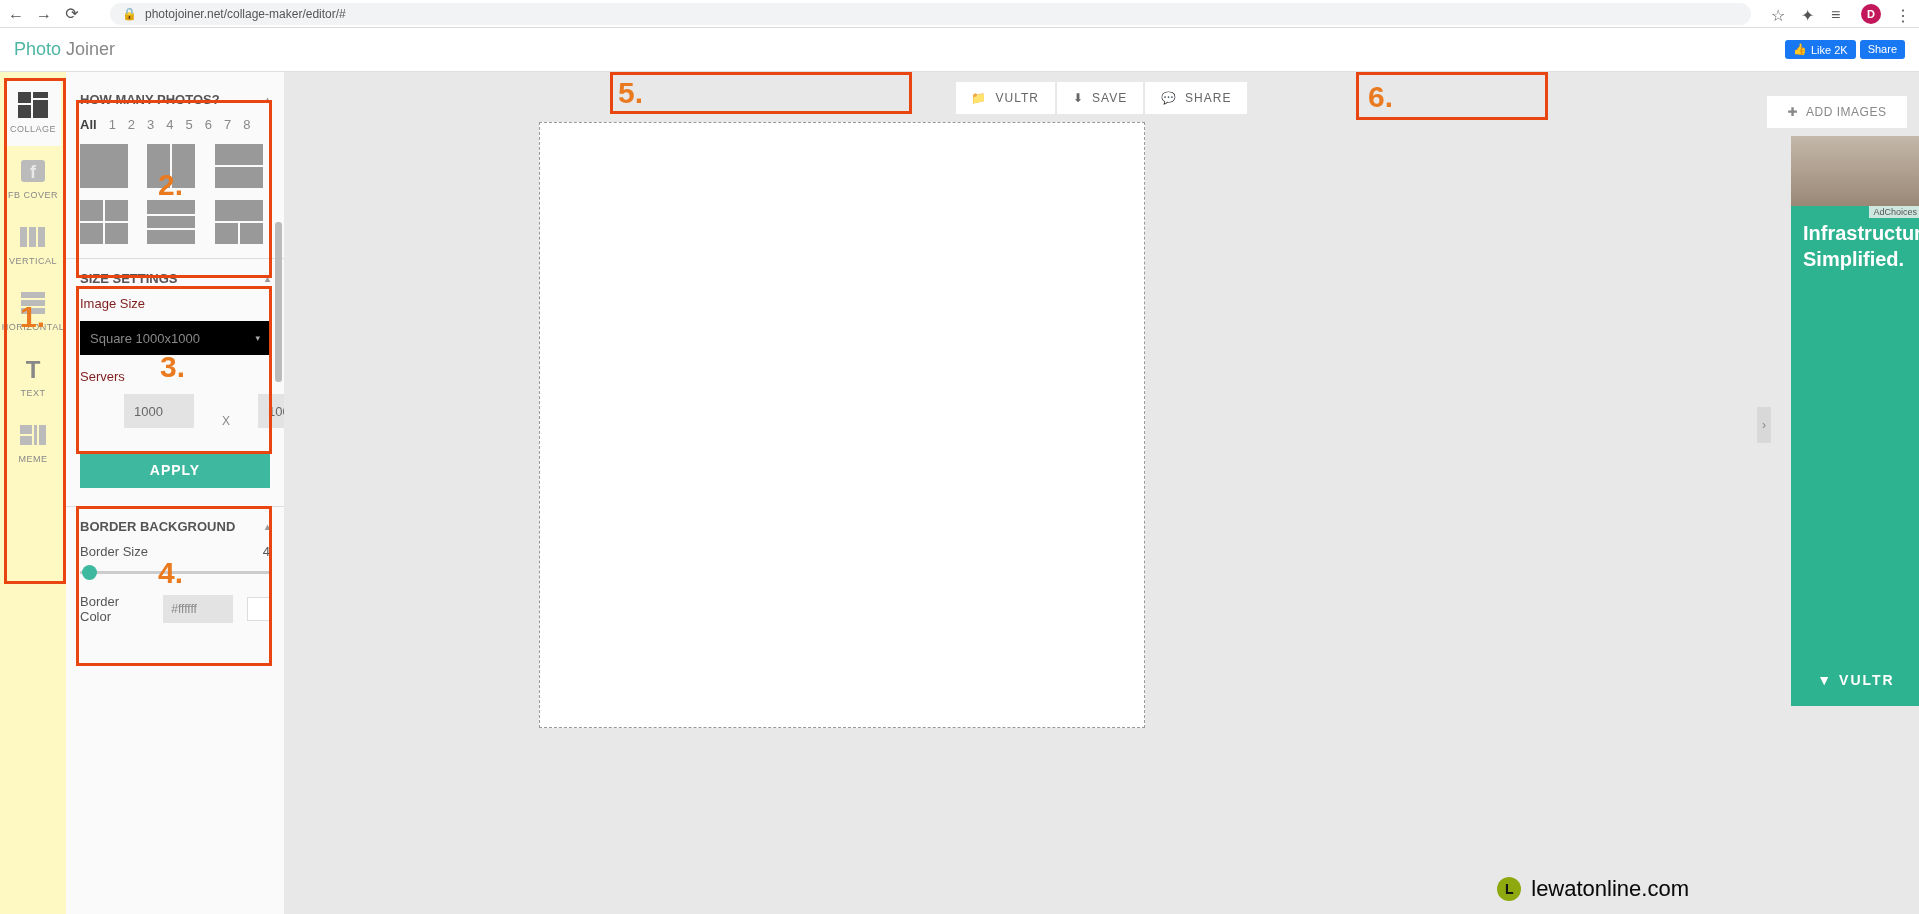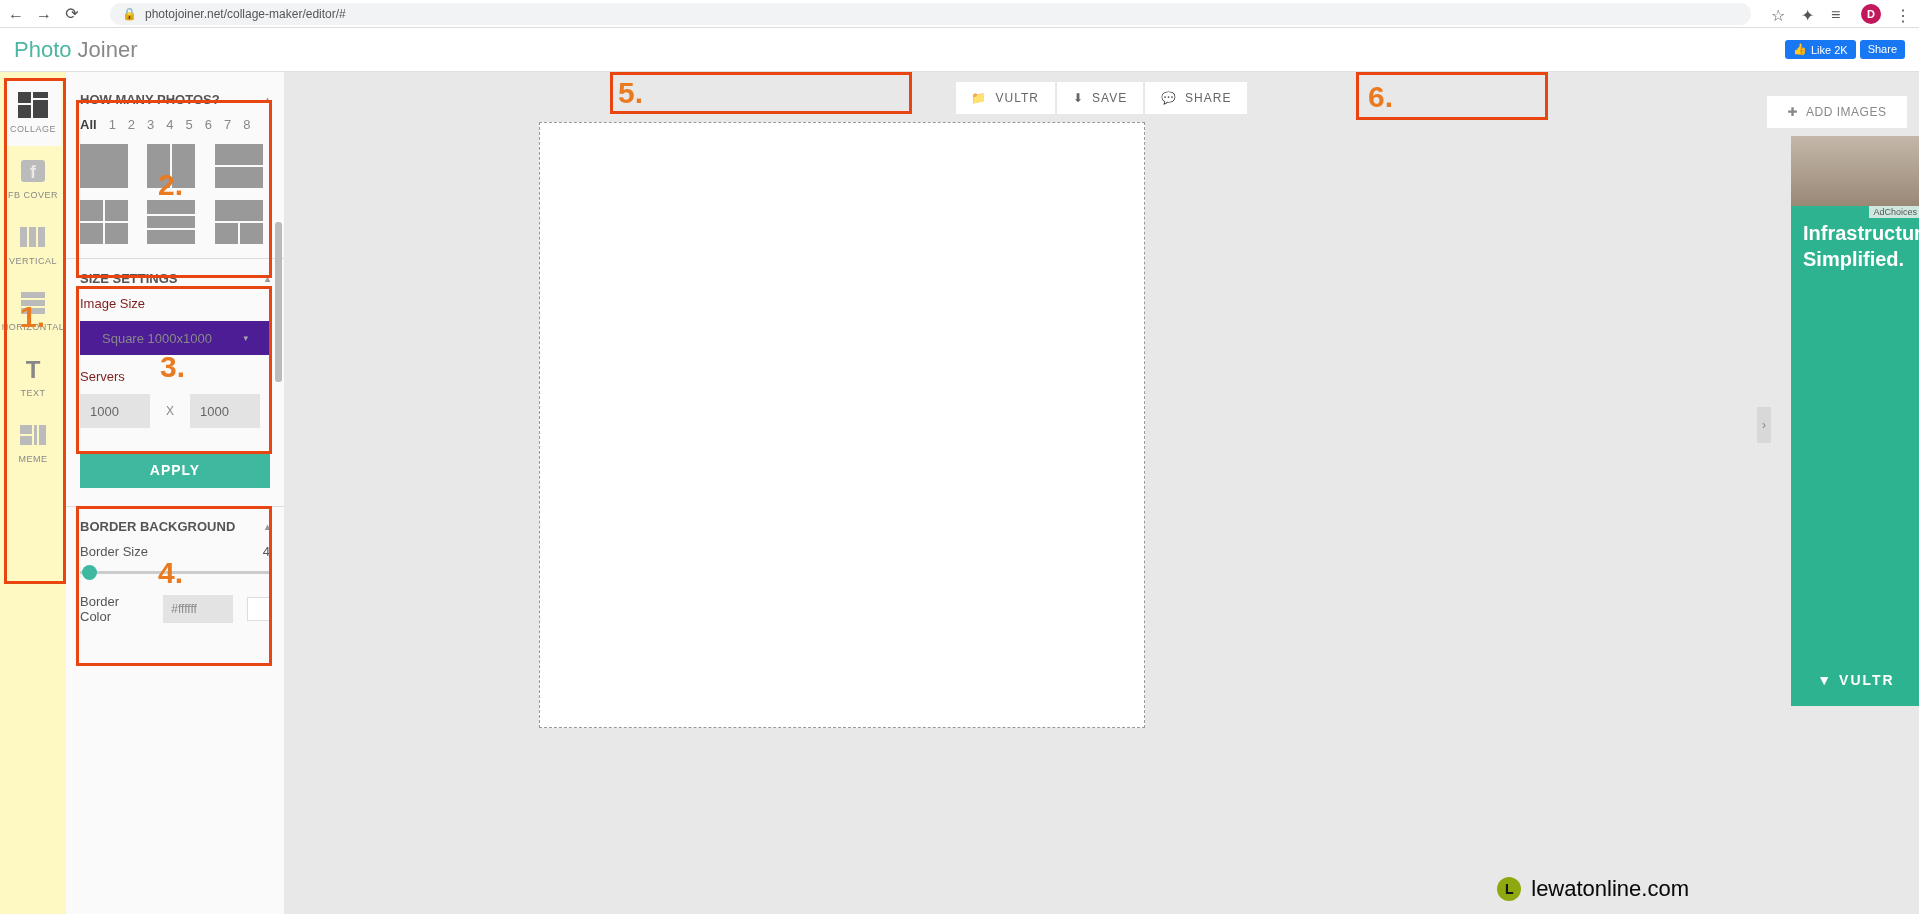--- a/index.html
+++ b/index.html
@@ -10,21 +10,21 @@
 .nav-btns { display: flex; gap: 12px; align-items: center; }
 .nav-icon { width: 16px; height: 16px; display: flex; align-items: center; justify-content: center; color: #555; cursor: pointer; }
 .url-bar { flex: 1; margin: 0 20px 0 30px; height: 22px; background: #f1f3f4; border-radius: 12px; display: flex; align-items: center; padding: 0 12px; font-size: 12px; color: #555; }
 .url-lock { margin-right: 8px; }
 .right-icons { display: flex; gap: 14px; align-items: center; }
 .ext-icon { width: 16px; height: 16px; color: #555; }
 .avatar { width: 20px; height: 20px; border-radius: 50%; background: #c2185b; color: #fff; font-size: 11px; display: flex; align-items: center; justify-content: center; font-weight: bold; }
 
 
 .site-nav { height: 44px; background: #fff; display: flex; align-items: center; padding: 0 14px; font-size: 15px; color: #555; border-bottom: 1px solid #e0e0e0; }
-.logo { margin-right: 12px; font-size: 22px; }
+.logo { margin-right: 12px; font-size: 18px; }
 .logo .p1 { color: #4db6a3; font-weight: 400; }
 .logo .p2 { color: #888; font-weight: 400; }
 .nav-links { display: flex; gap: 26px; align-items: center; }
 .nav-link { color: #555; cursor: pointer; }
 .new-badge { background: #d32f2f; color: #fff; font-size: 11px; padding: 2px 6px; font-weight: bold; }
 .fb-area { margin-left: auto; display: flex; gap: 4px; }
 .fb-like { background: #1877f2; color: #fff; font-size: 11px; padding: 3px 8px; border-radius: 3px; display: flex; align-items: center; gap: 4px; }
 .fb-share { background: #1877f2; color: #fff; font-size: 11px; padding: 3px 8px; border-radius: 3px; }
 
 
@@ -44,23 +44,23 @@
 .panel-header .caret { font-size: 10px; color: #999; }
 .filter-row { display: flex; gap: 12px; padding: 0 14px 12px; font-size: 13px; color: #888; }
 .filter-row span { cursor: pointer; }
 .filter-row span.active { color: #404040; font-weight: bold; }
 .layout-grid { display: grid; grid-template-columns: repeat(3, 1fr); gap: 12px; padding: 0 14px 14px; }
 .layout-thumb { width: 48px; height: 44px; background: #999; cursor: pointer; position: relative; }
 .layout-thumb .inner { position: absolute; background: #fafafa; }
 .scroll-thumb { position: absolute; right: 2px; top: 150px; width: 7px; height: 160px; background: #bbb; border-radius: 3px; }
 
 .field-label { font-size: 13px; color: #7f1d1d; margin-bottom: 10px; }
-.select-box { width: 100%; height: 34px; background: #4c1d95; border: none; padding: 0 22px; font-size: 13px; color: #888; display: flex; align-items: center; justify-content: space-between; cursor: pointer; }
+.select-box { width: 100%; height: 34px; background: #000000; border: none; padding: 0 10px; font-size: 13px; color: #888; display: flex; align-items: center; justify-content: space-between; cursor: pointer; }
 .select-box .caret { font-size: 9px; color: #aaa; }
-.custom-row { display: flex; align-items: center; gap: 0; margin-top: 10px; }
+.custom-row { display: flex; align-items: flex-end; gap: 12px; margin-top: 10px; padding-left: 44px; }
 .num-input { width: 70px; height: 34px; background: #e3e3e3; border: none; padding: 0 10px; font-size: 13px; color: #666; }
 .x-sep { padding: 0 16px; color: #888; font-size: 12px; }
 .apply-btn { width: calc(100% - 28px); margin: 10px 14px 0; height: 36px; background: #3fb8a0; color: #fff; font-weight: bold; font-size: 14px; border: none; cursor: pointer; letter-spacing: 1px; }
 
 .border-row { display: flex; justify-content: space-between; font-size: 13px; color: #555; margin-bottom: 12px; }
 .slider-track { width: 100%; height: 3px; background: #ccc; position: relative; margin-bottom: 20px; }
 .slider-handle { position: absolute; left: 2px; top: -6px; width: 15px; height: 15px; border-radius: 50%; background: #3fb8a0; cursor: pointer; }
 .color-row { display: flex; align-items: center; gap: 14px; font-size: 13px; color: #555; }
 .color-input { width: 70px; height: 28px; background: #e3e3e3; border: none; padding: 0 8px; font-size: 12px; color: #888; }
 .color-swatch { width: 24px; height: 24px; background: #fff; border: 1px solid #ddd; cursor: pointer; }

